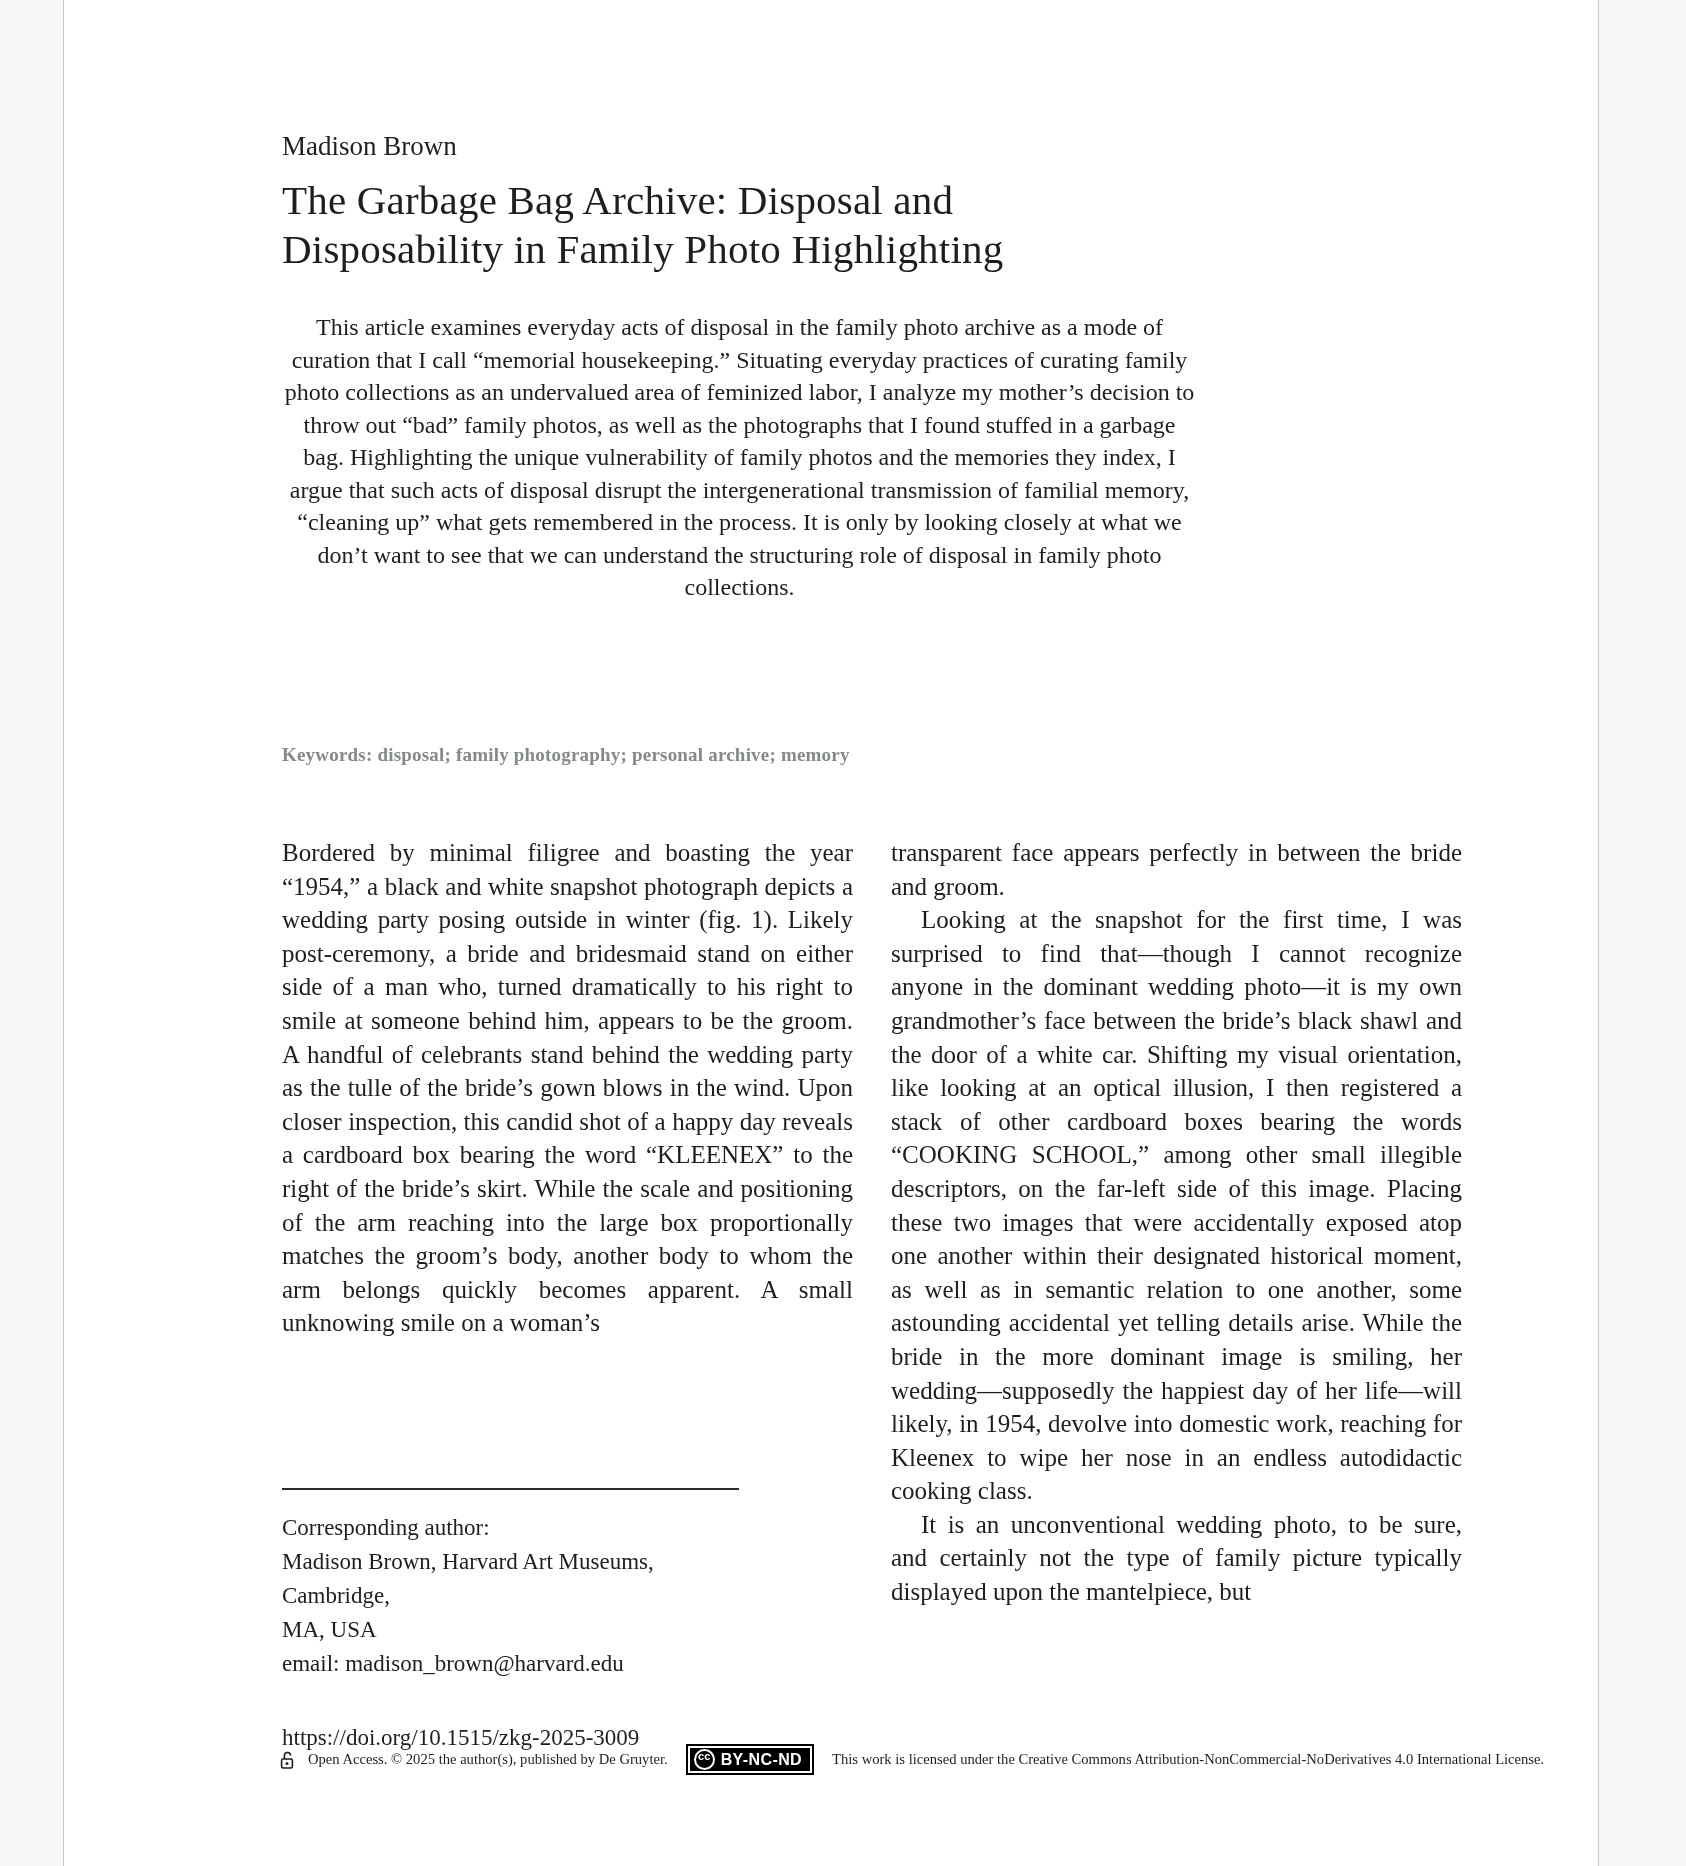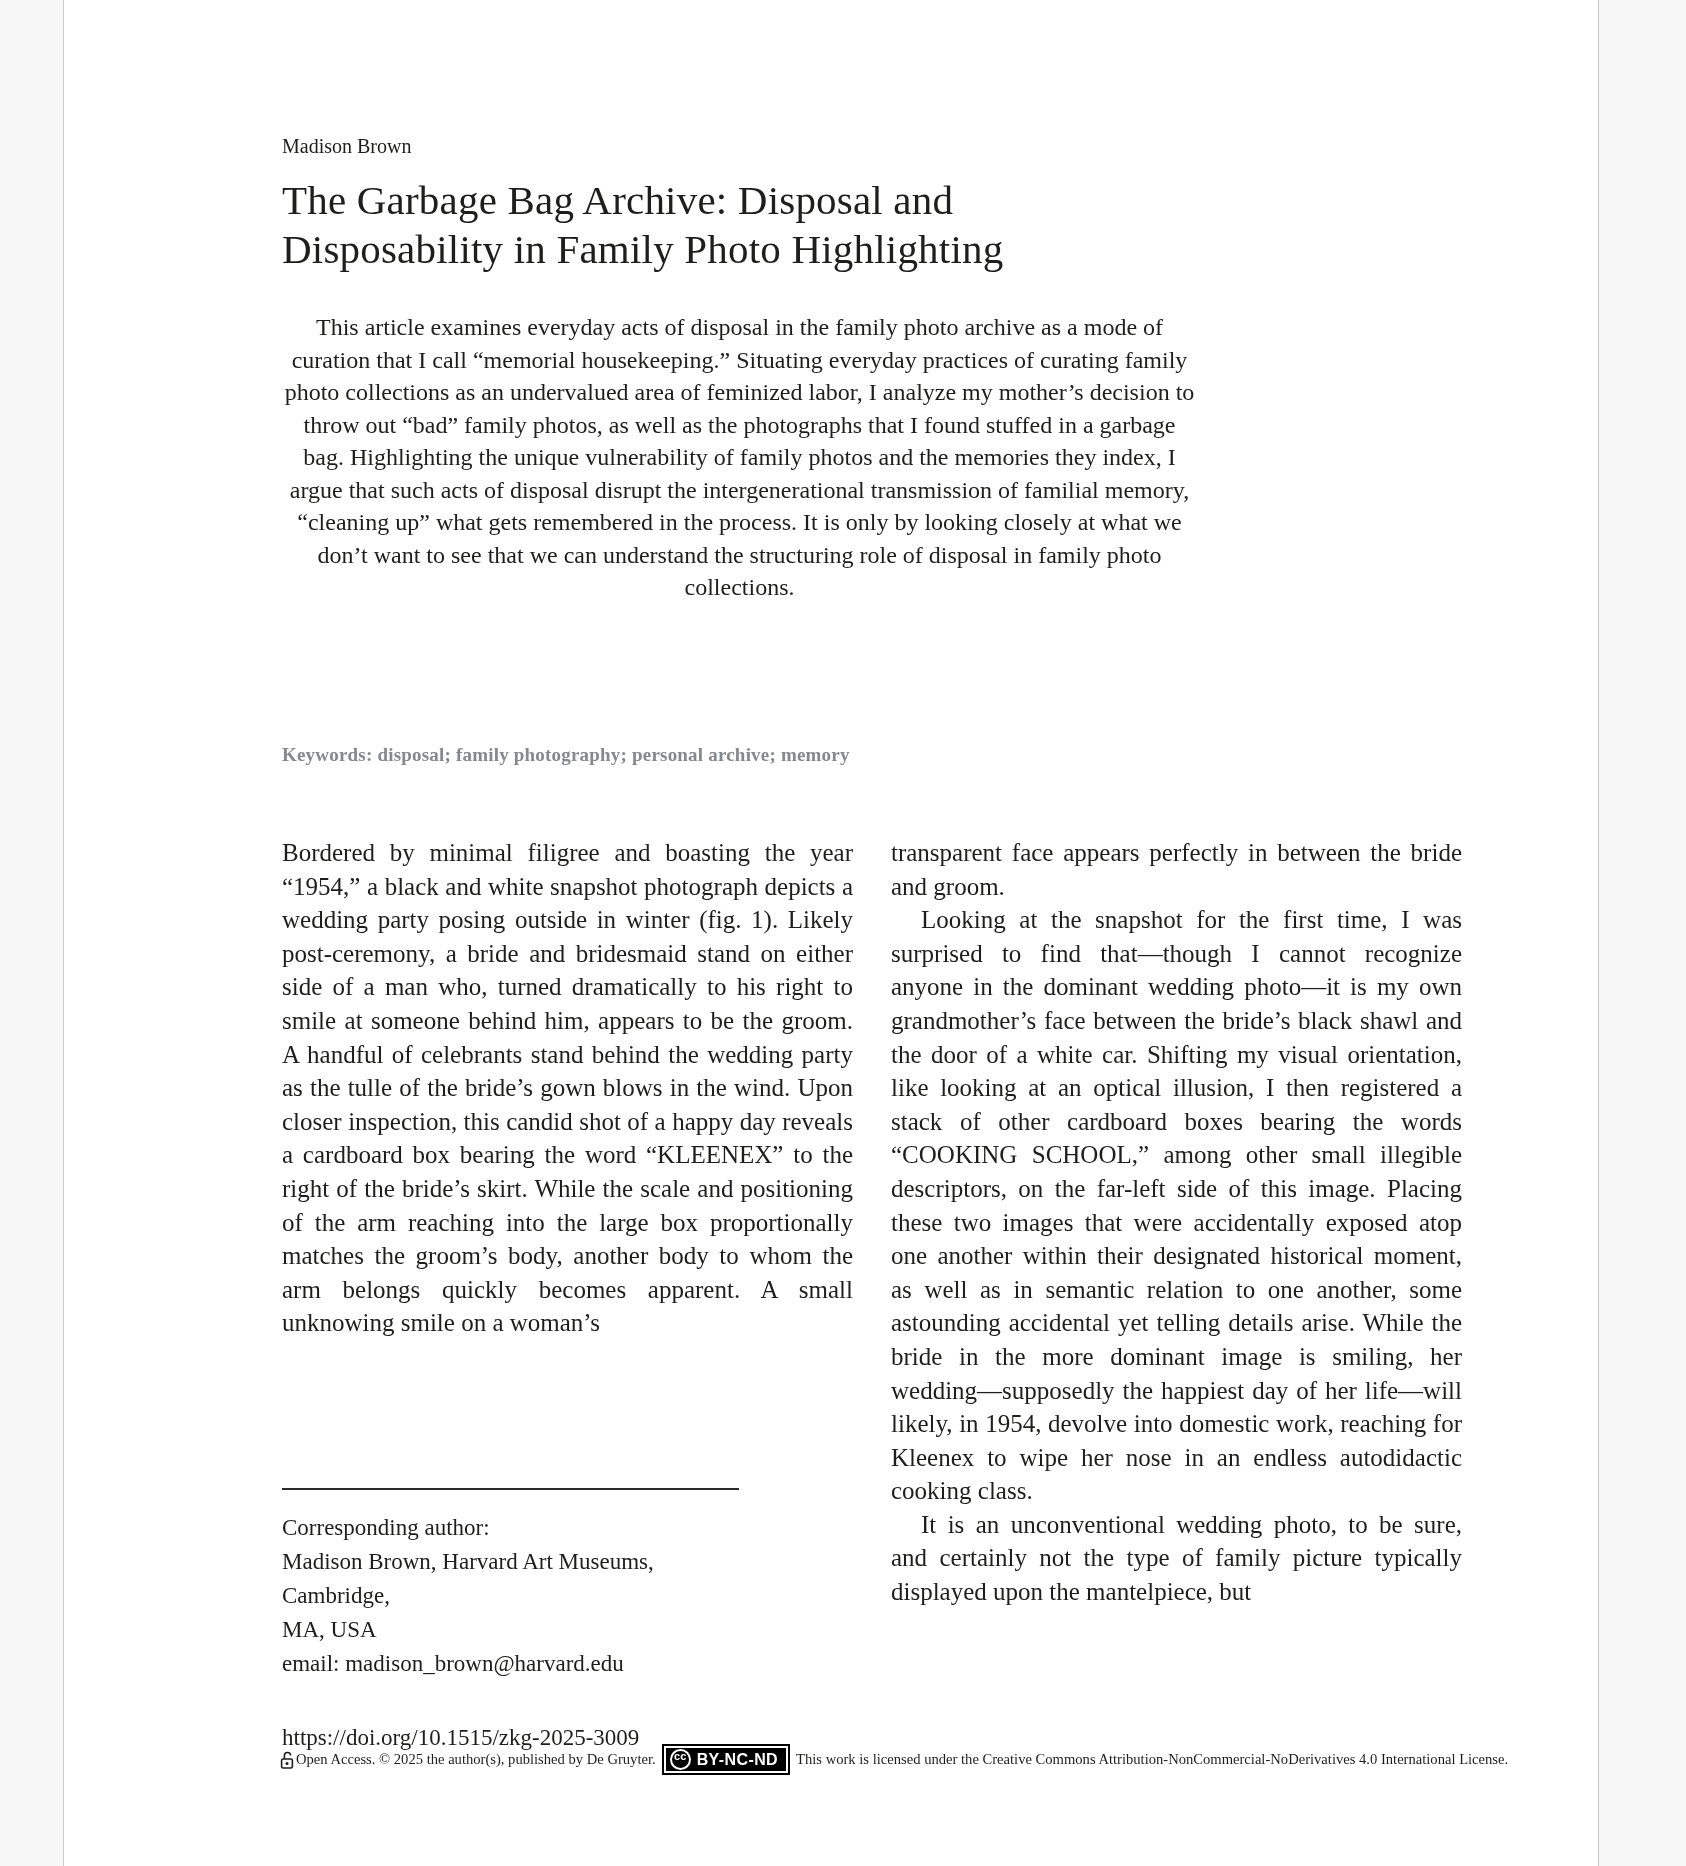--- a/index.html
+++ b/index.html
@@ -23,21 +23,21 @@
     height: 1866px;
     box-sizing: border-box;
     background: #ffffff;
     border-left: 1px solid #c9c9cb;
     border-right: 1px solid #c9c9cb;
   }
   .author-name {
     position: absolute;
     top: 130px;
     left: 218px;
-    font-size: 20px;
+    font-size: 27px;
     line-height: 32px;
   }
   .article-title {
     position: absolute;
     top: 176px;
     left: 218px;
     width: 1010px;
     margin: 0;
     font-size: 41px;
     line-height: 49px;
@@ -95,21 +95,21 @@
     margin-top: 40px;
     line-height: 34px;
   }
   .footer {
     position: absolute;
     top: 1744px;
     left: 216px;
     width: 1270px;
     display: flex;
     align-items: center;
-    gap: 2px;
+    gap: 14px;
     font-size: 14.6px;
     white-space: nowrap;
   }
   .oa-icon-wrap {
     display: inline-flex;
     align-items: center;
     flex: none;
   }
   .cc-badge {
     display: inline-flex;

